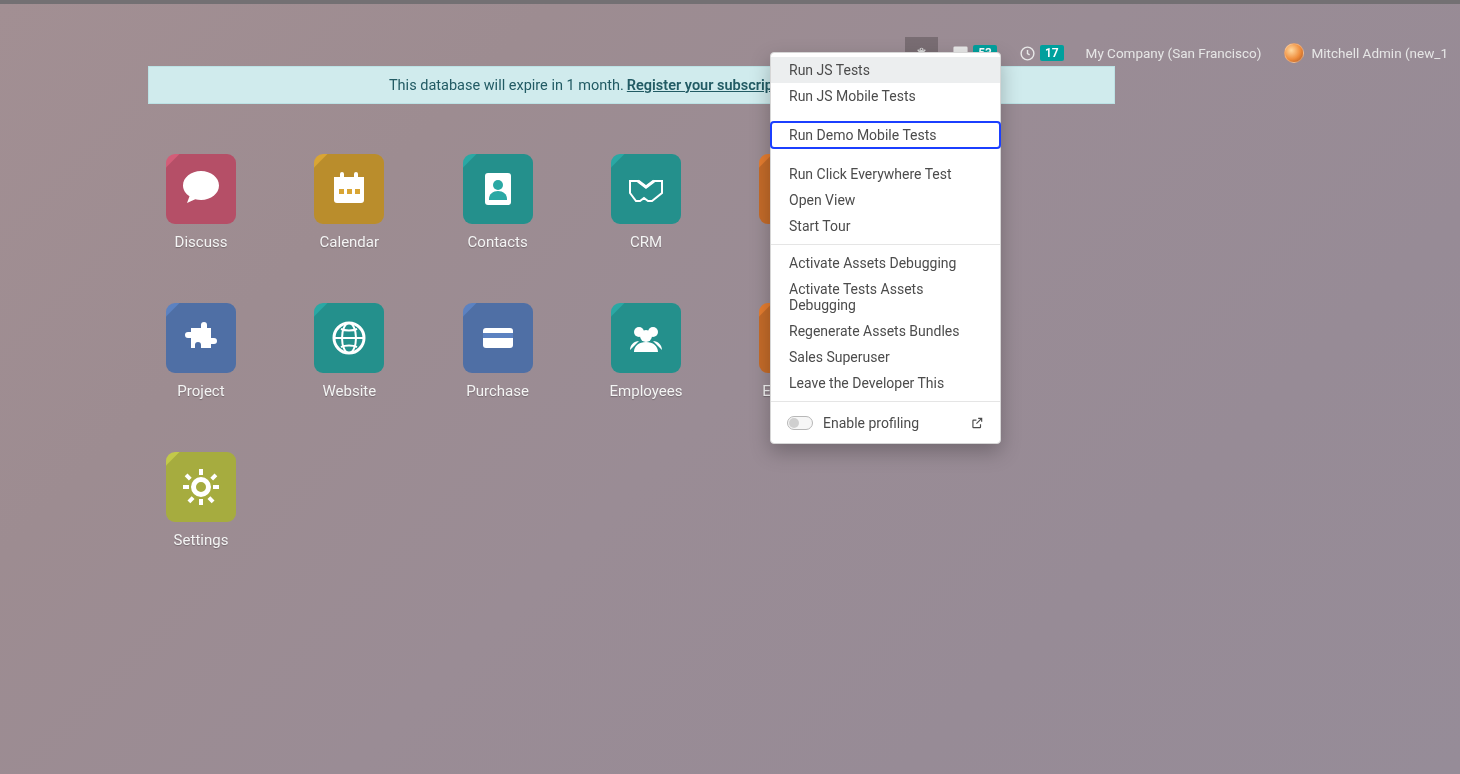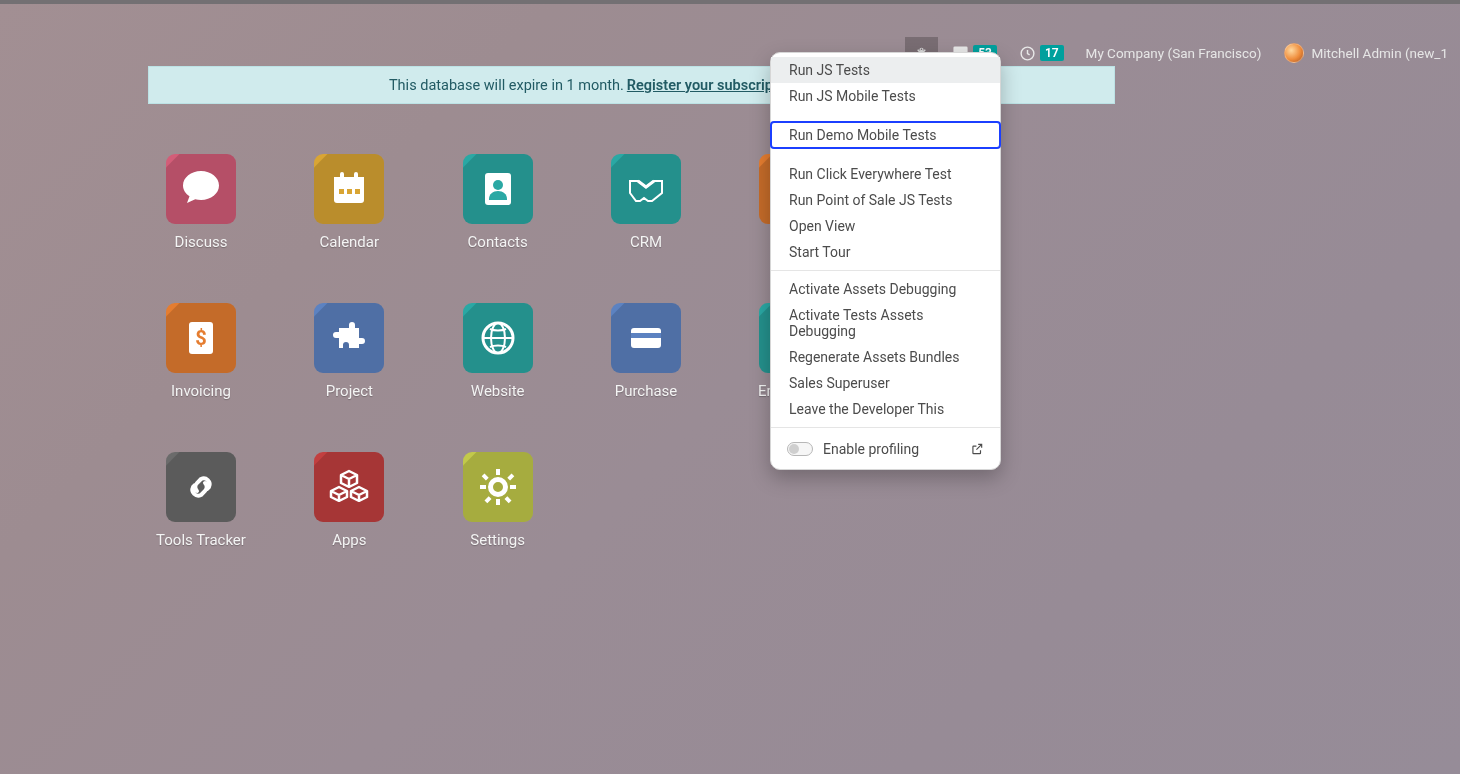--- a/index.html
+++ b/index.html
@@ -128,21 +128,21 @@
   .c-apps      { background:#c23f3f; }
   .c-settings  { background:#c2c94a; }
 
   
   .dropdown {
     position: absolute;
     top: 48px; left: 770px;
     width: 231px;
     background: #fff;
     border: 1px solid #d6d6d6;
-    border-radius: 10px;
+    border-radius: 4px;
     box-shadow: 0 8px 20px rgba(0,0,0,0.25);
     font-size: 14px;
     color: #4c4c4c;
     z-index: 40;
     padding: 4px 0;
   }
   .dropdown .mitem {
     padding: 5px 18px;
     line-height: 16px;
     cursor: pointer;
@@ -264,28 +264,20 @@
     </div>
     <div class="app">
       <div class="tile c-pos">
         <svg width="44" height="44" viewBox="0 0 44 44">
           <use href="#ico-store"></use>
         </svg>
       </div>
       <div class="label">Point of Sale</div>
     </div>
     <div class="app">
-      <div class="tile c-invoicing">
-        <svg width="44" height="44" viewBox="0 0 44 44">
-          <use href="#ico-dollar-doc"></use>
-        </svg>
-      </div>
-      <div class="label">Invoicing</div>
-    </div>
-    <div class="app">
       <div class="tile c-project">
         <svg width="44" height="44" viewBox="0 0 44 44">
           <use href="#ico-puzzle"></use>
         </svg>
       </div>
       <div class="label">Project</div>
     </div>
     <div class="app">
       <div class="tile c-website">
         <svg width="44" height="44" viewBox="0 0 44 44">
@@ -318,45 +310,36 @@
       </div>
       <div class="label">Expenses</div>
     </div>
     <div class="app">
       <div class="tile c-link">
         <svg width="44" height="44" viewBox="0 0 44 44">
           <use href="#ico-link"></use>
         </svg>
       </div>
       <div class="label">Tools Tracker</div>
-    </div>
-    <div class="app">
-      <div class="tile c-apps">
-        <svg width="44" height="44" viewBox="0 0 44 44">
-          <use href="#ico-cubes"></use>
-        </svg>
-      </div>
-      <div class="label">Apps</div>
     </div>
     <div class="app">
       <div class="tile c-settings">
         <svg width="44" height="44" viewBox="0 0 44 44">
           <use href="#ico-gear"></use>
         </svg>
       </div>
       <div class="label">Settings</div>
     </div>
   </div>
 
 <div class="dropdown" id="dropdown">
     <div class="mitem hovered">Run JS Tests</div>
     <div class="mitem">Run JS Mobile Tests</div>
     <div class="mitem highlight">Run Demo Mobile Tests</div>
     <div class="mitem">Run Click Everywhere Test</div>
-    <div class="mitem">Run Point of Sale JS Tests</div>
     <div class="mitem">Open View</div>
     <div class="mitem">Start Tour</div>
     <hr>
     <div class="mitem">Activate Assets Debugging</div>
     <div class="mitem">Activate Tests Assets Debugging</div>
     <div class="mitem">Regenerate Assets Bundles</div>
     <div class="mitem">Sales Superuser</div>
     <div class="mitem">Leave the Developer This</div>
     <hr>
     <div class="profiling">

